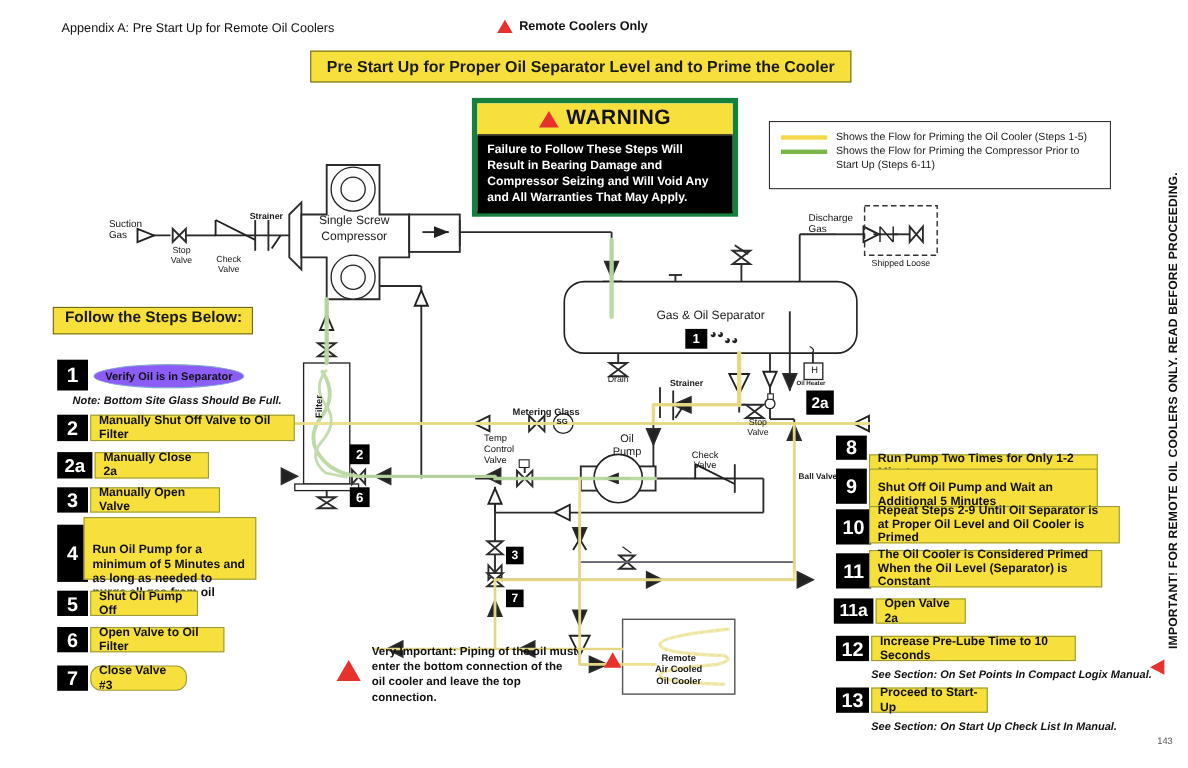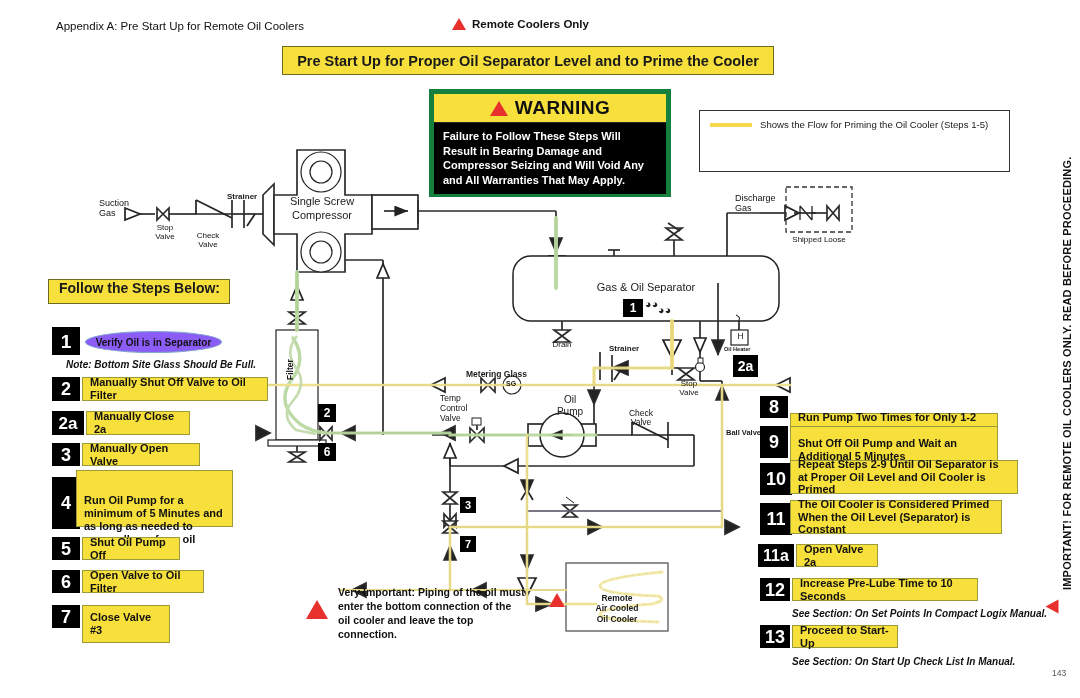--- a/index.html
+++ b/index.html
@@ -41,20 +41,24 @@
     <span style="font-size:19px;font-weight:bold;letter-spacing:.5px;color:#111;">WARNING</span>
   </div>
   <div style="background:#000;color:#fff;font-size:11px;font-weight:bold;
               line-height:1.33;padding:6px 9px;">Failure to Follow These Steps Will Result in Bearing Damage and Compressor Seizing and Will Void Any and All Warranties That May Apply.</div>
 </div>
 
 <div class="abs" style="left:699px;top:110px;width:309px;height:60px;border:1px solid #333;background:#fff;">
   <div style="display:flex;align-items:flex-start;gap:8px;padding:8px 0 0 10px;">
     <span style="display:inline-block;width:42px;height:4px;background:#f5d94b;margin-top:4px;flex:none;"></span>
     <span style="font-size:9.6px;line-height:1.28;">Shows the Flow for Priming the Oil Cooler (Steps 1-5)</span>
+  </div>
+  <div style="display:flex;align-items:flex-start;gap:8px;padding:1px 8px 0 10px;">
+    <span style="display:inline-block;width:42px;height:4px;background:#7ab648;margin-top:4px;flex:none;"></span>
+    <span style="font-size:9.6px;line-height:1.28;">Shows the Flow for Priming the Compressor Prior to Start Up (Steps 6-11)</span>
   </div>
 </div>
 
 <div class="abs" style="left:1045px;top:30px;width:22px;height:590px;">
   <div style="transform:rotate(-90deg);transform-origin:left top;
               position:absolute;left:16px;top:560px;white-space:nowrap;
               font-size:11px;font-weight:bold;letter-spacing:.2px;color:#111;">IMPORTANT! FOR REMOTE OIL COOLERS ONLY. READ BEFORE PROCEEDING.</div>
   <div class="tri" style="position:absolute;left:0px;top:570px;border-bottom-color:#e8302c;
               border-left-width:7px;border-right-width:7px;border-bottom-width:13px;
               transform:rotate(-90deg);"></div>
@@ -361,21 +365,21 @@
 <div class="abs steptxt" style="left:76px;top:470px;width:157px;height:57px;align-items:flex-start;
             padding-top:23px;">Run Oil Pump for a minimum of 5 Minutes and as long as needed to purge all gas from oil cooler and piping</div>
 
 <div class="abs stepnum" style="left:52px;top:537px;width:28px;height:23px;font-size:18px;">5</div>
 <div class="abs steptxt" style="left:82px;top:537px;width:98px;height:23px;">Shut Oil Pump Off</div>
 
 <div class="abs stepnum" style="left:52px;top:570px;width:28px;height:23px;font-size:18px;">6</div>
 <div class="abs steptxt" style="left:82px;top:570px;width:122px;height:23px;">Open Valve to Oil Filter</div>
 
 <div class="abs stepnum" style="left:52px;top:605px;width:28px;height:23px;font-size:18px;">7</div>
-<div class="abs steptxt" style="left:82px;top:605px;width:88px;height:38px;">Close Valve #3</div>
+<div class="abs steptxt" style="left:82px;top:605px;width:88px;height:23px;border-radius:10px;">Close Valve #3</div>
 
 <div class="abs stepnum" style="left:760px;top:396px;width:28px;height:22px;font-size:18px;">8</div>
 <div class="abs steptxt" style="left:790px;top:396px;width:208px;height:22px;margin-top:17px;">Run Pump Two Times for Only 1-2 Minutes</div>
 
 <div class="abs stepnum" style="left:760px;top:426px;width:28px;height:32px;font-size:18px;">9</div>
 <div class="abs steptxt" style="left:790px;top:426px;width:208px;height:48px;">Shut Off Oil Pump and Wait an Additional 5 Minutes</div>
 
 <div class="abs stepnum" style="left:760px;top:463px;width:32px;height:32px;font-size:18px;">10</div>
 <div class="abs steptxt" style="left:790px;top:460px;width:228px;height:34px;">Repeat Steps 2-9 Until Oil Separator is at Proper Oil Level and Oil Cooler is Primed</div>
 

